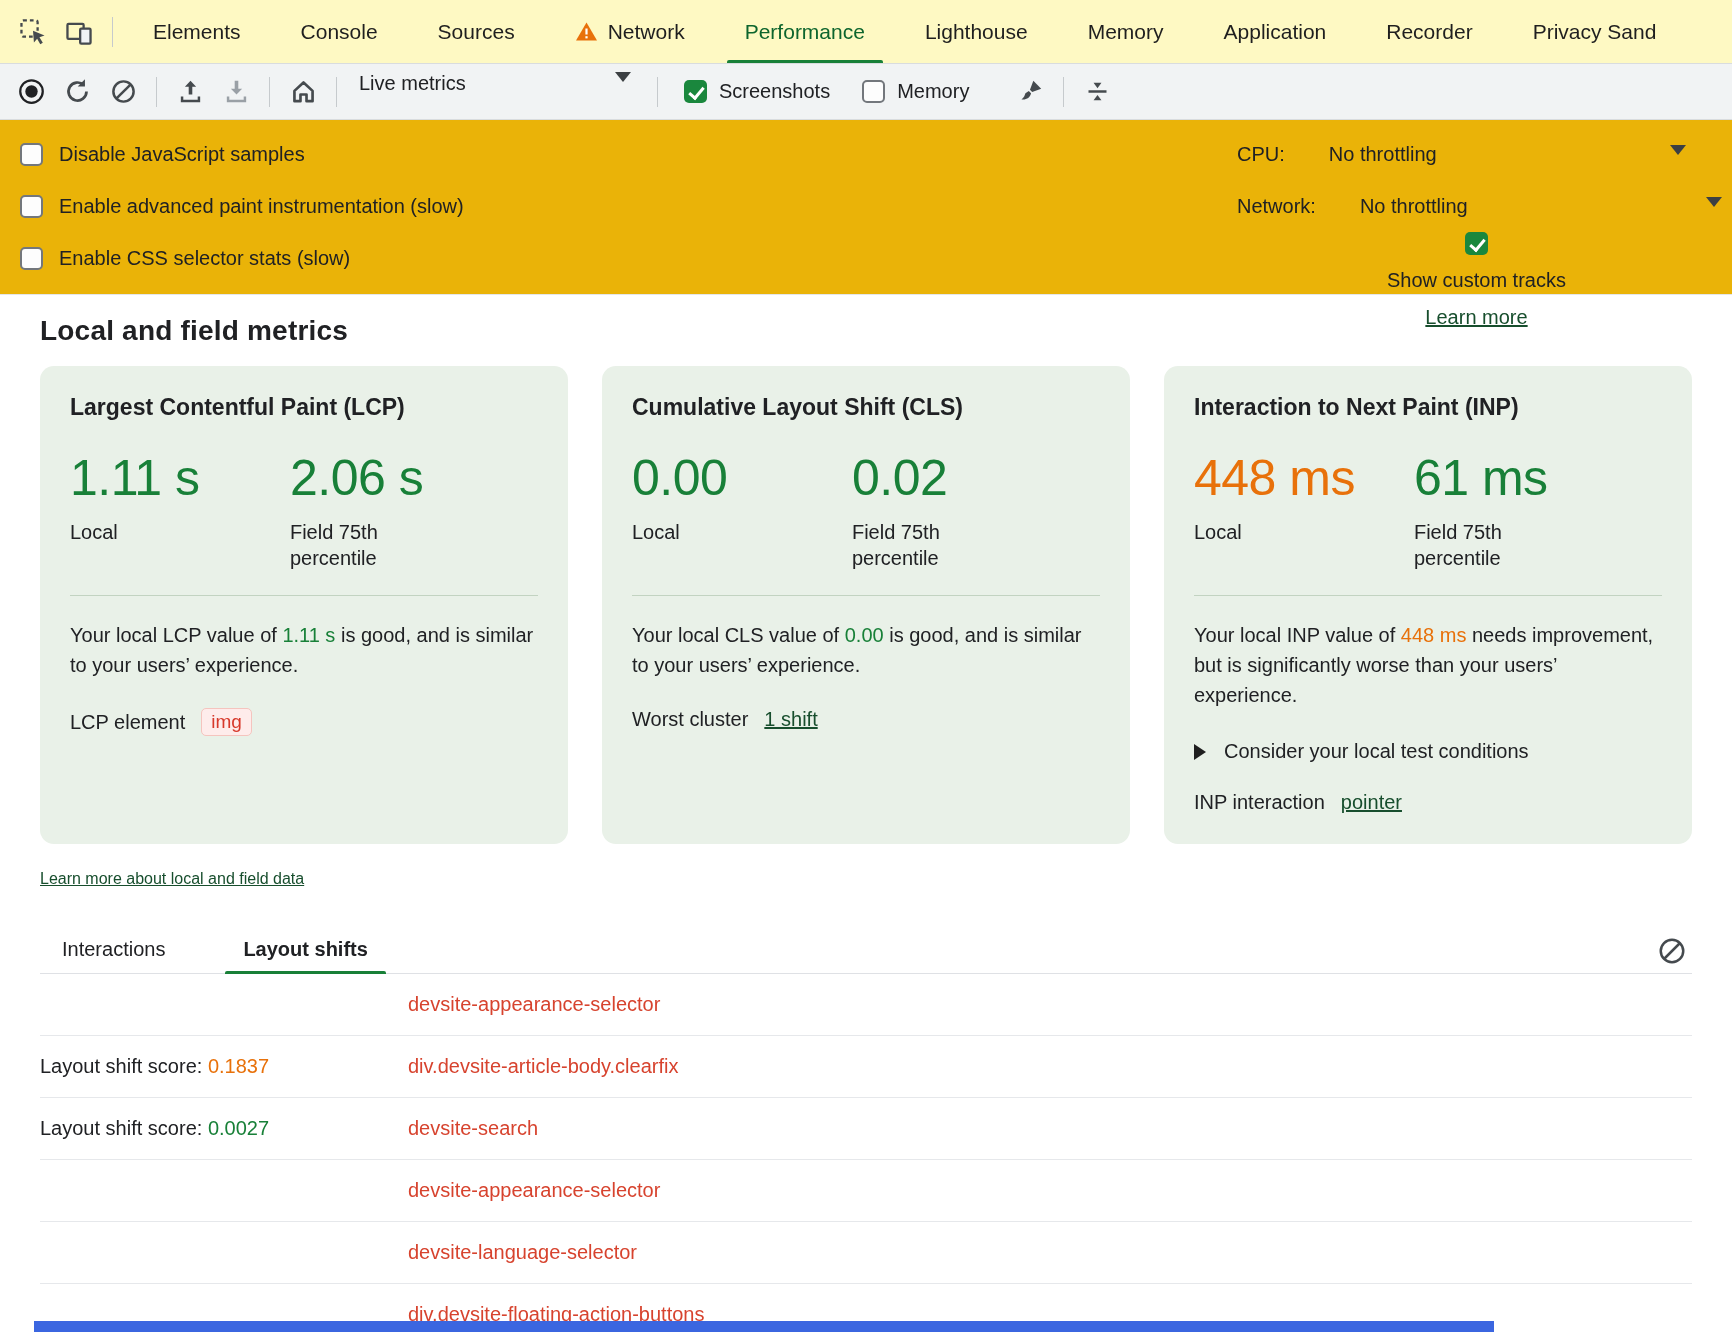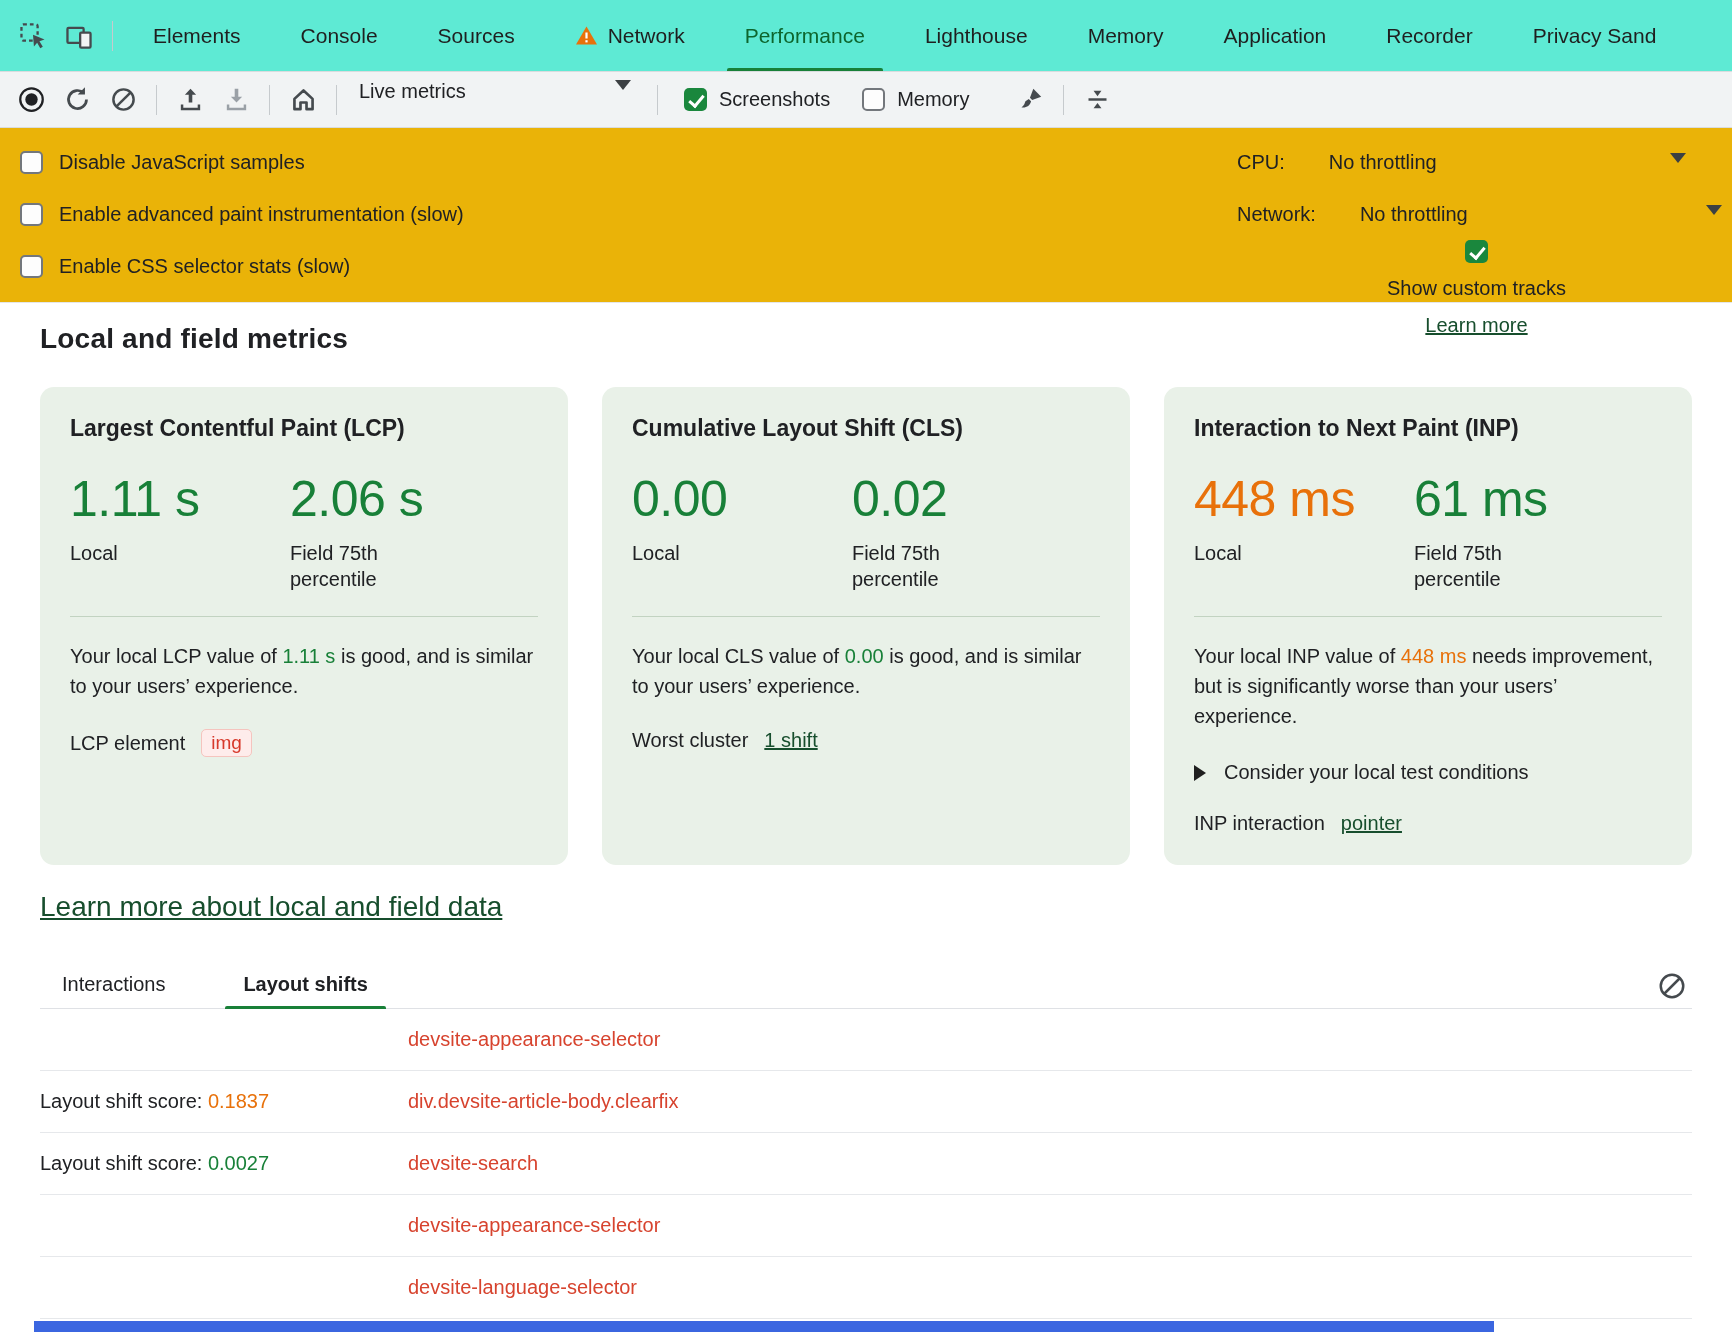--- a/index.html
+++ b/index.html
@@ -2,21 +2,21 @@
 <html><head>
 <meta charset="utf-8">
 <style>
   *{box-sizing:border-box;margin:0;padding:0;}
   html{overflow:hidden;}
   body{width:1732px;height:1332px;overflow:hidden;background:#fff;color:#202124;
        font-family:"Liberation Sans","DejaVu Sans",sans-serif;}
   #app{position:relative;width:1732px;height:1332px;overflow:hidden;}
 
   
-  .tabbar{height:72px;background:#5eead4;border-bottom:1px solid #d9dcde;
+  .tabbar{height:64px;background:#fef9c3;border-bottom:1px solid #d9dcde;
           display:flex;align-items:center;padding-left:10px;white-space:nowrap;}
   .iconbtn{width:46px;height:46px;display:flex;align-items:center;justify-content:center;
            border-radius:8px;flex:none;cursor:pointer;}
   .iconbtn svg{display:block;}
   .vsep{width:1px;height:30px;background:#c6cacd;margin:0 10px;flex:none;}
   .tabs{display:flex;align-items:stretch;height:100%;}
   .tab{display:flex;align-items:center;gap:10px;padding:0 30px;font-size:21px;color:#1f1f1f;
        position:relative;cursor:pointer;}
   .tab.selected{color:#0d652d;font-weight:500;}
   .tab.selected::after{content:"";position:absolute;left:12px;right:12px;bottom:0;height:3px;
@@ -40,21 +40,21 @@
   .settings{background:#eab308;border-bottom:1px solid #e4e6e9;padding:8px 0 10px;position:relative;}
   .srow{display:flex;align-items:center;gap:16px;height:52px;padding:0 20px;font-size:20px;cursor:pointer;}
   .settings-right{position:absolute;top:8px;left:1237px;right:16px;}
   .sr-row{display:flex;align-items:center;height:52px;font-size:20px;position:relative;cursor:pointer;}
   .sr-label{margin-right:44px;}
   .sr-caret{position:absolute;top:17px;}
 
   
   .main{padding:0 40px;}
   .metrics-heading{font-size:28px;font-weight:700;margin-top:20px;letter-spacing:.2px;}
-  .cards{display:flex;gap:34px;margin-top:32px;align-items:flex-start;}
+  .cards{display:flex;gap:34px;margin-top:19px;align-items:flex-start;}
   .card{flex:1;background:#e9f1e8;border-radius:14px;padding:28px 30px;min-height:478px;}
   .card-title{font-size:23px;font-weight:600;}
   .values{display:flex;margin-top:28px;}
   .vcol{width:47%;}
   .vcol:last-child{flex:1;width:auto;}
   .big{font-size:50px;color:#188038;white-space:nowrap;letter-spacing:-.5px;}
   .big.orange{color:#e8710a;}
   .vlabel{font-size:20px;margin-top:12px;line-height:1.3;}
   .vlabel.narrow{max-width:160px;}
   .card-divider{border:0;border-top:1px solid #c2d3c1;margin-top:24px;}
@@ -62,21 +62,21 @@
   .inline-green{color:#188038;}
   .inline-orange{color:#e8710a;}
   .card-footer{display:flex;align-items:center;gap:16px;font-size:20px;margin-top:28px;}
   .chip{color:#d7392b;background:#feeceb;border:1px solid #f5c4be;border-radius:5px;
         padding:2px 9px;font-size:19px;}
   .glink{color:#174e2d;text-decoration:underline;cursor:pointer;}
   .disclosure{display:flex;align-items:center;gap:18px;font-size:20px;font-weight:500;
         margin-top:30px;cursor:pointer;}
   .tri-right{width:0;height:0;border-top:8px solid transparent;border-bottom:8px solid transparent;
         border-left:12px solid #1f1f1f;flex:none;}
-  .learn-link{display:inline-block;margin-top:26px;font-size:28px;}
+  .learn-link{display:inline-block;margin-top:26px;font-size:16px;}
 
   
   .log{margin-top:40px;}
   .log-tabs{display:flex;align-items:stretch;gap:34px;border-bottom:1px solid #dfe1e5;}
   .ltab{padding:10px 22px 12px;font-size:20px;position:relative;cursor:pointer;}
   .ltab.selected{font-weight:600;}
   .ltab.selected::after{content:"";position:absolute;left:4px;right:4px;bottom:-1px;height:3px;
         background:#188038;border-radius:2px 2px 0 0;}
   .log-clear{margin-left:auto;align-self:center;width:40px;height:40px;display:flex;
         align-items:center;justify-content:center;cursor:pointer;}

